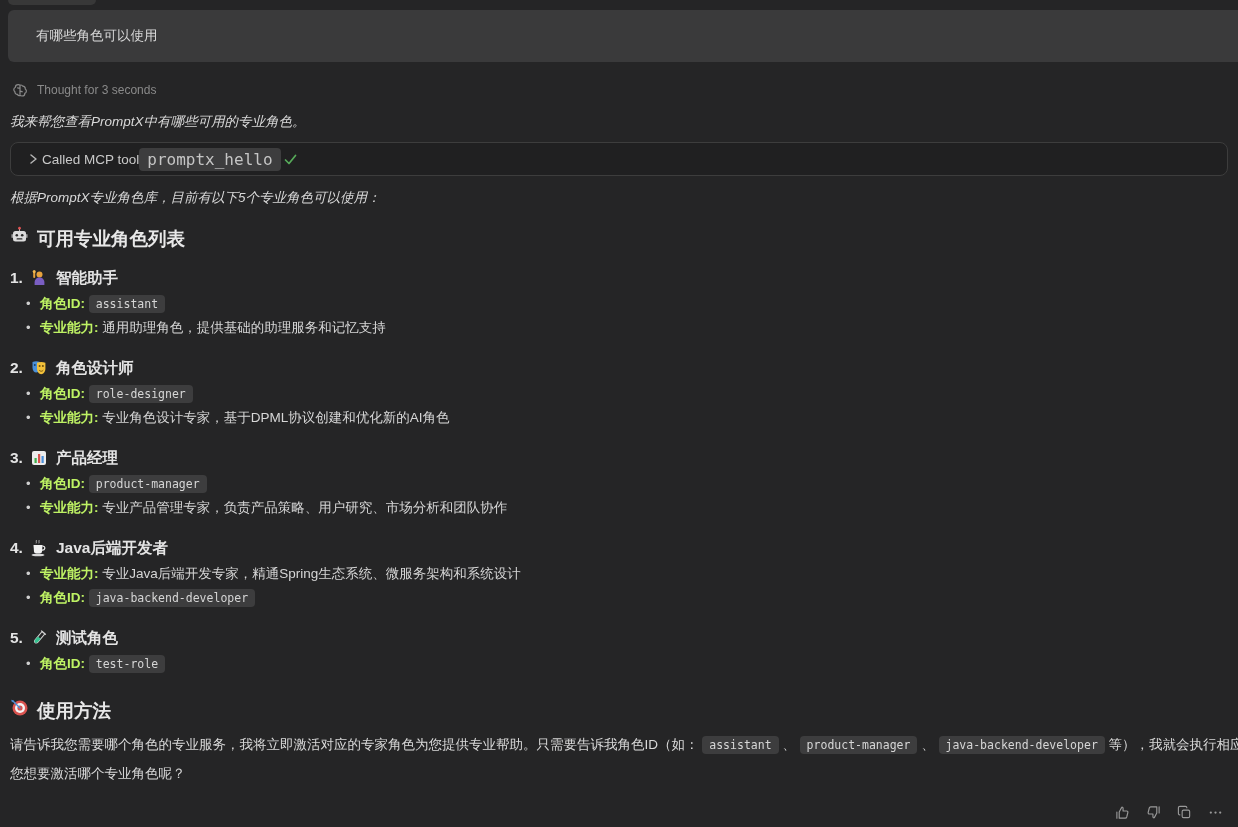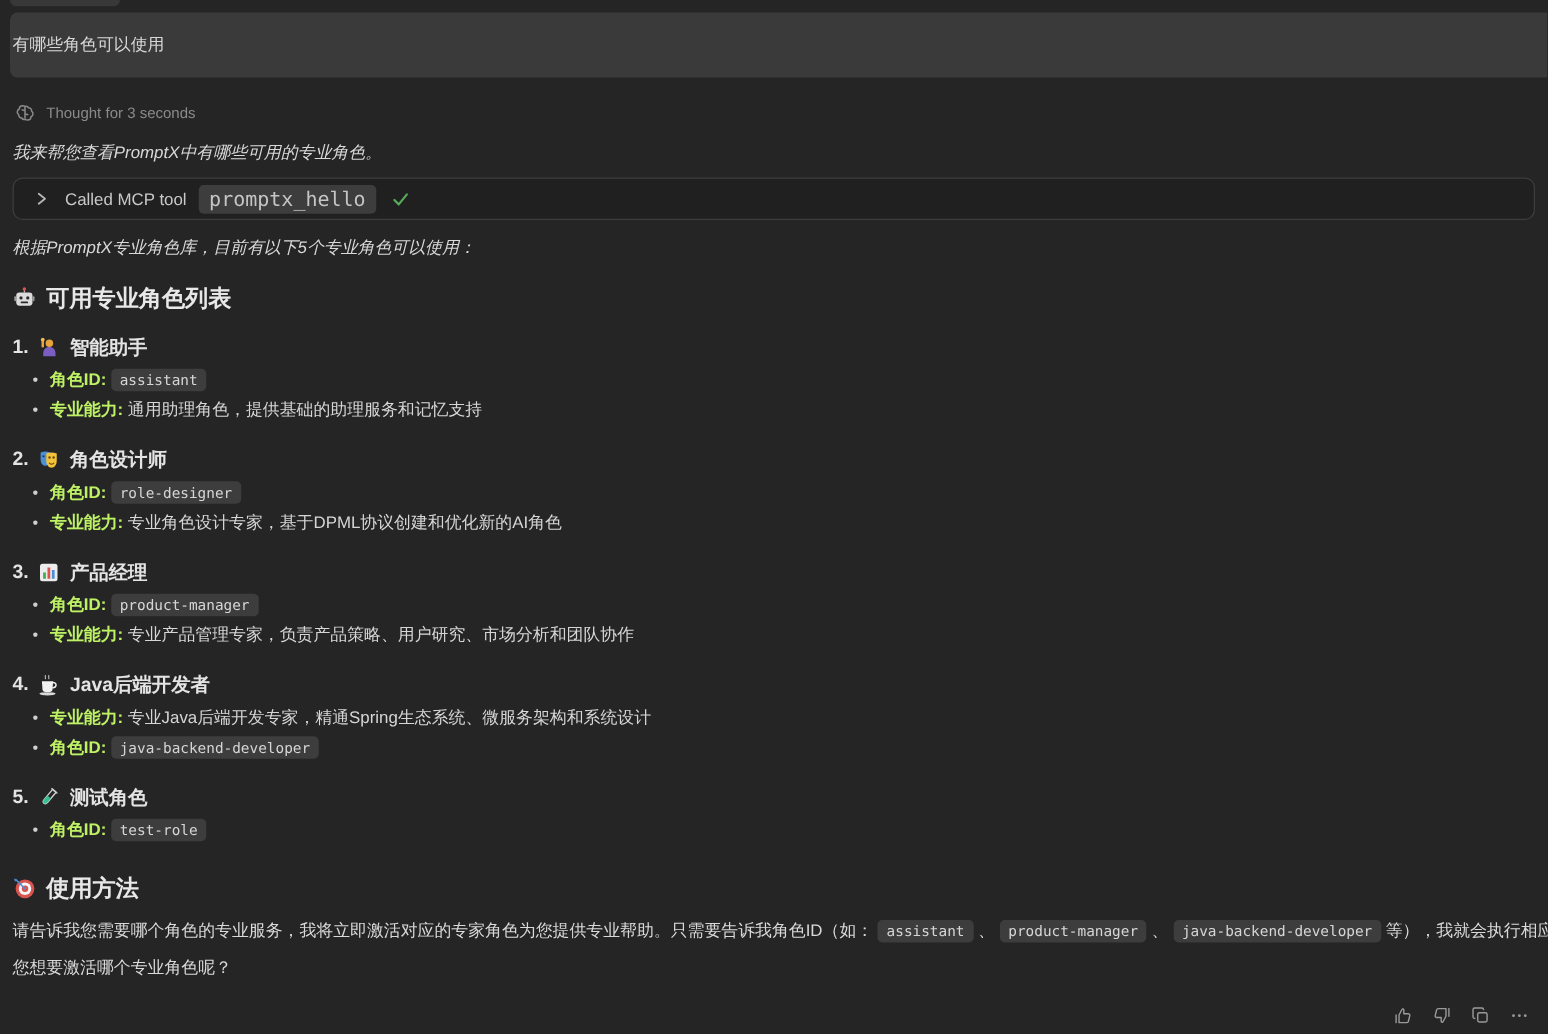--- a/index.html
+++ b/index.html
@@ -13,43 +13,43 @@
   }
   .stub {
     position:absolute; top:0; left:8px; width:88px; height:5px;
     background:#383838; border-radius:0 0 5px 5px;
   }
   .content { padding:0 10px; }
   .user-bubble {
     margin:10px 0 0 -2px; margin-right:-10px;
     height:52px; background:#3a3a3b;
     border-radius:6px 0 0 6px;
-    display:flex; align-items:center; padding:0 2px;
+    display:flex; align-items:center; padding:0 28px;
     color:#d8d8d8; font-size:13.5px;
   }
   .thought-row {
     margin-top:18px; display:flex; align-items:center; gap:8px;
     color:#8a8a8a; font-size:12px; height:20px;
   }
   p.msg { margin-top:12px; line-height:20px; color:#d9d9d9;font-style:italic; }
   .mcp-box {
     margin-top:10px; height:34px;
     background:#202021; border:1px solid #3d3d3d; border-radius:8px;
-    display:flex; align-items:center; gap:10px; padding:0 12px;
+    display:flex; align-items:center; gap:0; padding:0 12px;
     cursor:pointer;
   }
   .mcp-label { color:#c9c9c9; font-size:13.5px; }
   .badge {
     background:#3d3d3e; border-radius:4px; padding:2px 8px;
     font-family:"DejaVu Sans Mono","Liberation Mono",monospace;
     font-size:16px; color:#c5c5c5;
   }
   h2.sec {
     margin-top:18px; font-size:18.5px; font-weight:bold; color:#e8e8e8;
-    display:flex; align-items:center; gap:8px; height:24px;
+    display:flex; gap:8px; height:24px;
   }
   h2.sec.second { margin-top:22px; }
   h3.role {
     margin-top:16px; font-size:15.5px; font-weight:bold; color:#e4e4e4;
     display:flex; align-items:center; gap:7px; height:24px;
   }
   ul.props { list-style:none; margin-top:2px; }
   ul.props li {
     height:24px; line-height:24px; padding-left:30px; position:relative;
     color:#d6d6d6;

